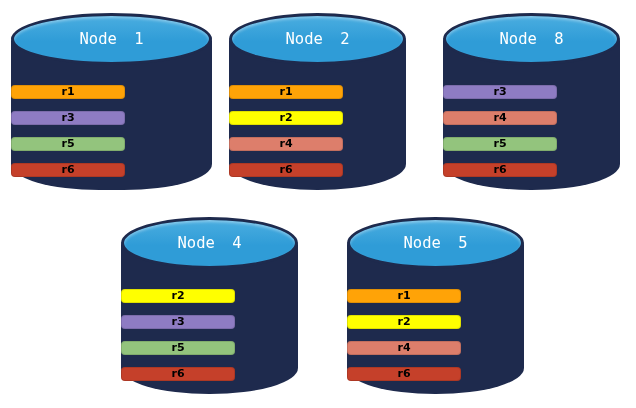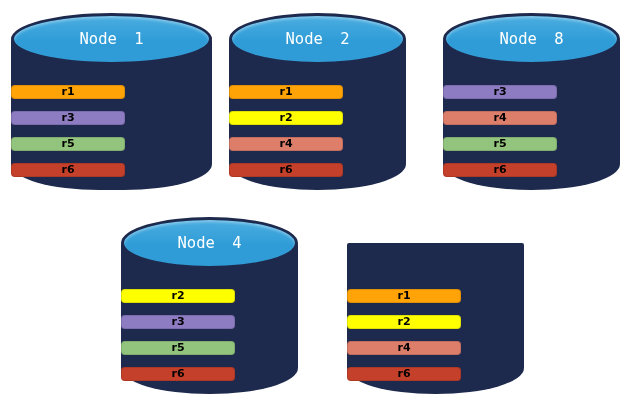--- a/index.html
+++ b/index.html
@@ -121,20 +121,23 @@
       </div>
       <div class="bars">
         <div class="bar" style="background: rgb(255, 255, 0);">r2</div>
         <div class="bar" style="background: rgb(142, 124, 195);">r3</div>
         <div class="bar" style="background: rgb(147, 196, 125);">r5</div>
         <div class="bar" style="background: rgb(197, 64, 42);">r6</div>
       </div>
     </div>
     <div class="cylinder pos-5">
       <div class="cyl-body"></div>
+      <div class="cyl-top">
+        <span class="node-label">Node 5</span>
+      </div>
       <div class="bars">
         <div class="bar" style="background: rgb(255, 163, 7);">r1</div>
         <div class="bar" style="background: rgb(255, 255, 0);">r2</div>
         <div class="bar" style="background: rgb(221, 126, 107);">r4</div>
         <div class="bar" style="background: rgb(197, 64, 42);">r6</div>
       </div>
     </div>
   </div>
 
 </body></html>

